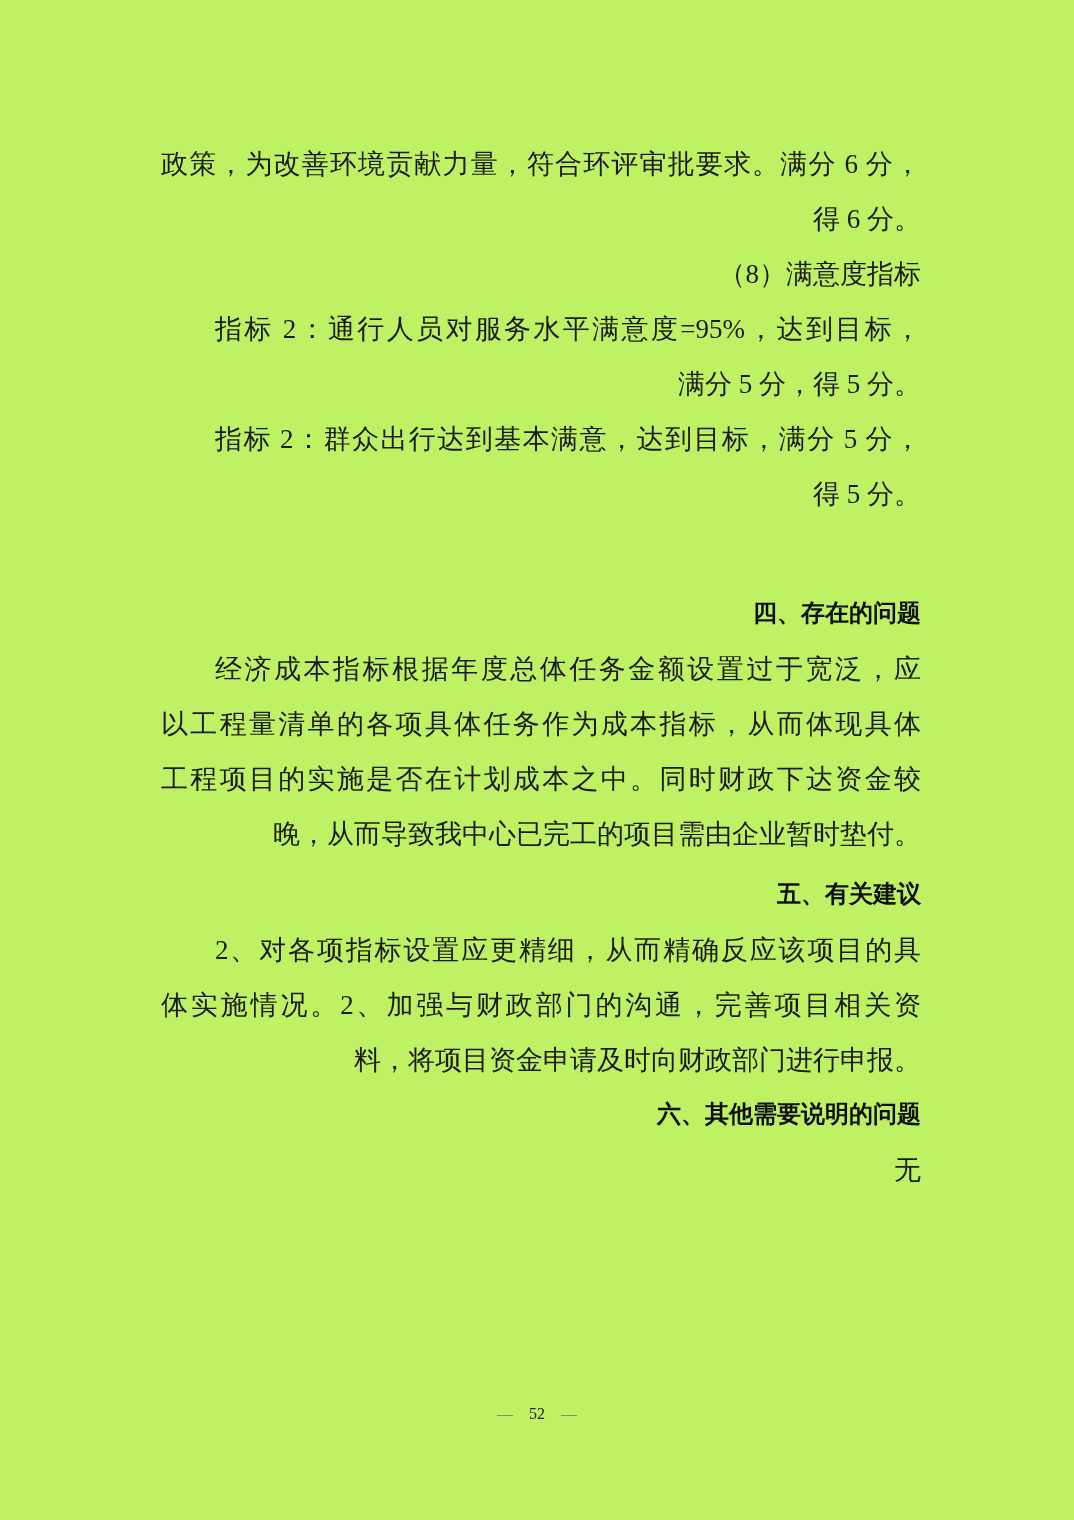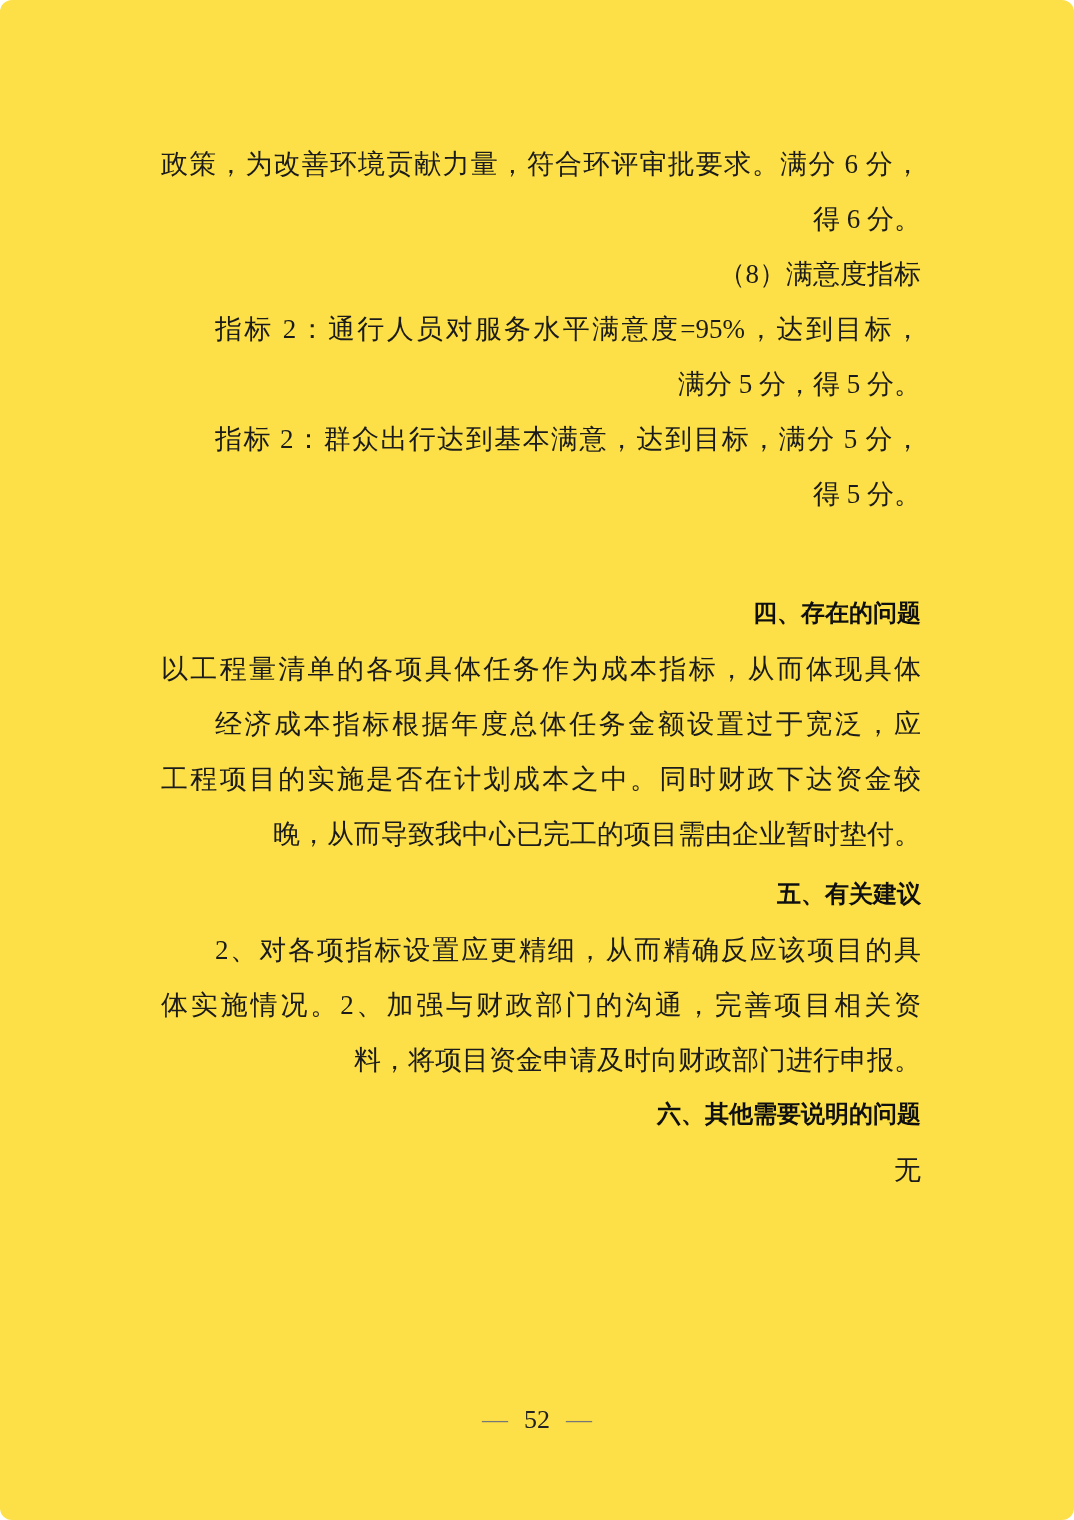--- a/index.html
+++ b/index.html
@@ -5,21 +5,21 @@
   html, body { margin: 0; padding: 0; }
   body {
     width: 1074px;
     height: 1520px;
     background: #ffffff;
     position: relative;
     font-family: "Liberation Serif", "DejaVu Serif", serif;
     color: #1b1b1b;
     overflow: hidden;
   }
-  .page { position: absolute; inset: 0; background: #fde047; border-radius: 12px; }
+  .page { position: absolute; inset: 0; background: #bef264; }
   .textblock {
     position: absolute;
     left: 161px;
     top: 137px;
     width: 760px;
   }
   .ln {
     height: 55px;
     line-height: 55px;
     font-size: 27px;
@@ -35,43 +35,43 @@
     color: #0f0f0f;
   }
   .gap-lg { margin-top: 65px; }
   .gap-sm { margin-top: 6px; }
   .pagefooter {
     position: absolute;
     top: 1405px;
     left: 0;
     width: 100%;
     text-align: center;
-    font-size: 26px;
+    font-size: 16px;
     color: #222222;
   }
   .dash { color: #777777; letter-spacing: 0; }
   .pagenum { color: #222222; margin: 0 16px; }
 </style>
 </head>
 <body>
 
 <div class="page">
 
   <main class="textblock">
     <div class="ln jst">政策，为改善环境贡献力量，符合环评审批要求。满分 6 分，</div>
     <div class="ln">得 6 分。</div>
     <div class="ln ind">（8）满意度指标</div>
     <div class="ln ind jst">指标 2：通行人员对服务水平满意度=95%，达到目标，</div>
     <div class="ln">满分 5 分，得 5 分。</div>
     <div class="ln ind jst">指标 2：群众出行达到基本满意，达到目标，满分 5 分，</div>
     <div class="ln">得 5 分。</div>
 
     <div class="ln ind heading gap-lg">四、存在的问题</div>
+    <div class="ln ind jst">经济成本指标根据年度总体任务金额设置过于宽泛，应</div>
     <div class="ln jst">以工程量清单的各项具体任务作为成本指标，从而体现具体</div>
-    <div class="ln ind jst">经济成本指标根据年度总体任务金额设置过于宽泛，应</div>
     <div class="ln jst">工程项目的实施是否在计划成本之中。同时财政下达资金较</div>
     <div class="ln">晚，从而导致我中心已完工的项目需由企业暂时垫付。</div>
 
     <div class="ln ind heading gap-sm">五、有关建议</div>
     <div class="ln ind jst">2、对各项指标设置应更精细，从而精确反应该项目的具</div>
     <div class="ln jst">体实施情况。2、加强与财政部门的沟通，完善项目相关资</div>
     <div class="ln">料，将项目资金申请及时向财政部门进行申报。</div>
 
     <div class="ln ind heading">六、其他需要说明的问题</div>
     <div class="ln ind">无</div>

